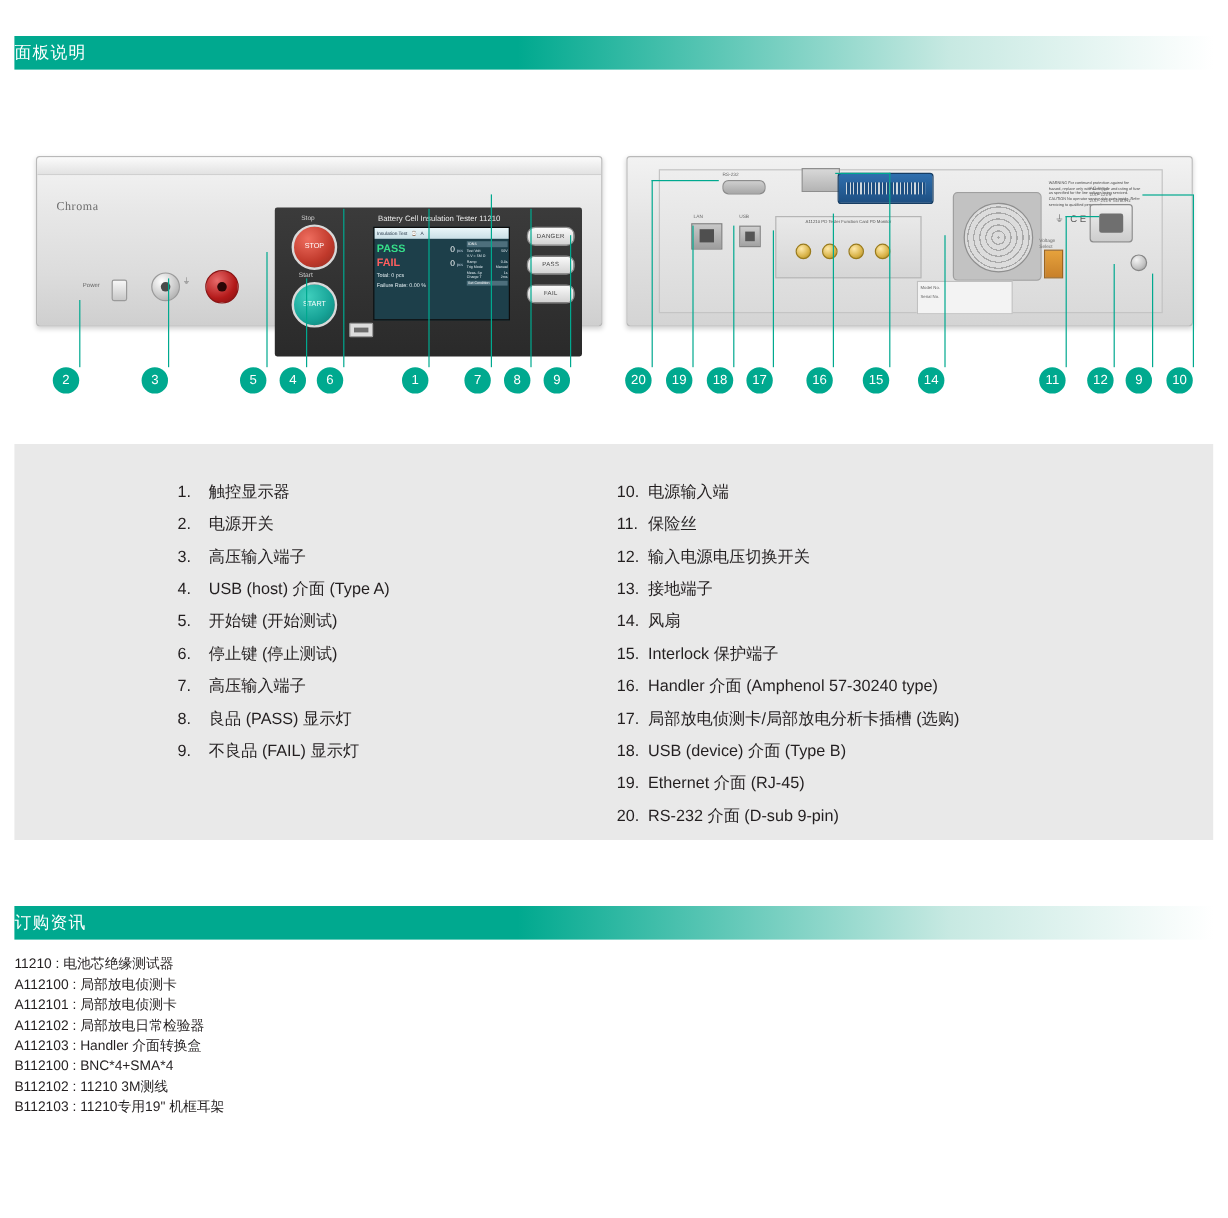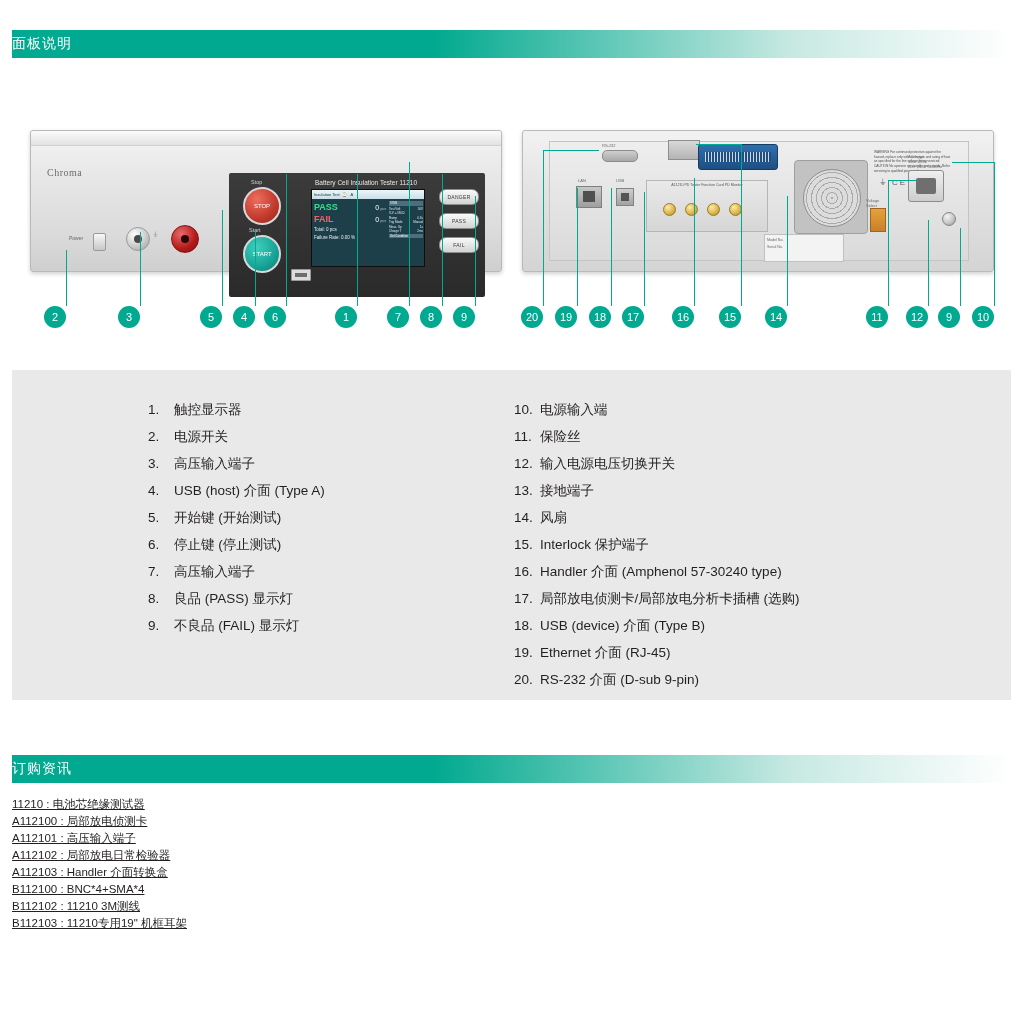--- a/index.html
+++ b/index.html
@@ -504,21 +504,21 @@
   
   .order-block {
     position: absolute;
     left: 12px;
     top: 796px;
     width: 999px;
     font-size: 11.5px;
     line-height: 17px;
     color: #231f20;
   }
-  .order-line { white-space: nowrap; text-decoration: underline; }
+  .order-line { white-space: nowrap; }
 </style>
 </head>
 <body>
 
 <div class="page">
 
   <div class="section-bar" id="bar-panel">
     <span class="bar-text">面板说明</span>
   </div>
 
@@ -734,21 +734,21 @@
     </div>
   </div>
 
   <div class="section-bar" id="bar-order">
     <span class="bar-text">订购资讯</span>
   </div>
 
   <div class="order-block">
     <div class="order-line">11210 : 电池芯绝缘测试器</div>
     <div class="order-line">A112100 : 局部放电侦测卡</div>
-    <div class="order-line">A112101 : 高压输入端子</div>
+    <div class="order-line">A112101 : 局部放电侦测卡</div>
     <div class="order-line">A112102 : 局部放电日常检验器</div>
     <div class="order-line">A112103 : Handler 介面转换盒</div>
     <div class="order-line">B112100 :  BNC*4+SMA*4</div>
     <div class="order-line">B112102 : 11210 3M测线</div>
     <div class="order-line">B112103 : 11210专用19" 机框耳架</div>
   </div>
 
 </div>
 
 </body></html>

